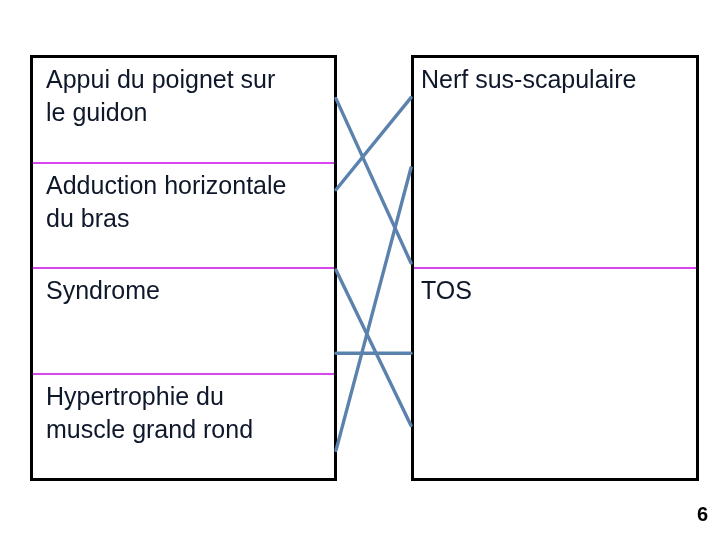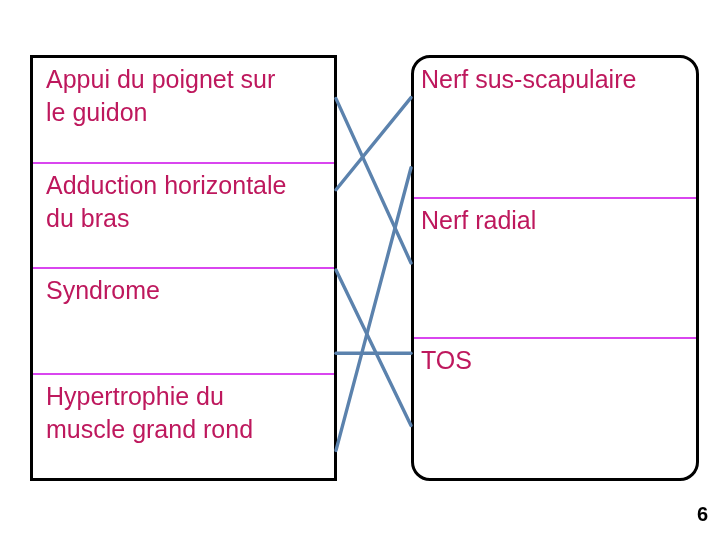--- a/index.html
+++ b/index.html
@@ -20,26 +20,26 @@
   .match-table {
     position: absolute;
     top: 55px;
     height: 426px;
     display: flex;
     flex-direction: column;
     border: 3px solid #000000;
     background: #ffffff;
   }
   .match-table.left  { left: 30px;  width: 307px; }
-  .match-table.right { left: 411px; width: 288px; border-radius: 19px; }
+  .match-table.right { left: 411px; width: 288px; }
   .cell {
     flex: 1 1 0;
     font-size: 25px;
     line-height: 33px;
-    color: #be185d;
+    color: #0f172a;
     padding: 5px 6px 0 13px;
     white-space: pre-line;
     overflow: hidden;
   }
   .match-table.right .cell { padding-left: 7px; }
   .cell + .cell { border-top: 2px solid #d946ef; }
   svg.lines-layer {
     position: absolute;
     inset: 0;
     width: 720px;
@@ -66,21 +66,20 @@
 le guidon</div>
     <div class="cell">Adduction horizontale
 du bras</div>
     <div class="cell">Syndrome</div>
     <div class="cell">Hypertrophie du
 muscle grand rond</div>
   </div>
 
   <div class="match-table right">
     <div class="cell">Nerf sus-scapulaire</div>
-    <div class="cell">Nerf radial</div>
     <div class="cell">TOS</div>
   </div>
 
   <svg class="lines-layer" viewBox="0 0 720 540" xmlns="http://www.w3.org/2000/svg">
       <line x1="336" y1="98.6" x2="411" y2="263" stroke="#5b82ad" stroke-width="3.4" stroke-linecap="round"></line>
       <line x1="336" y1="189.8" x2="411" y2="97.6" stroke="#5b82ad" stroke-width="3.4" stroke-linecap="round"></line>
       <line x1="336" y1="270" x2="411" y2="425.40000000000003" stroke="#5b82ad" stroke-width="3.4" stroke-linecap="round"></line>
       <line x1="336" y1="353.2" x2="411" y2="353.2" stroke="#5b82ad" stroke-width="3.4" stroke-linecap="round"></line>
       <line x1="336" y1="450.40000000000003" x2="411" y2="167.8" stroke="#5b82ad" stroke-width="3.4" stroke-linecap="round"></line>
     </svg>

